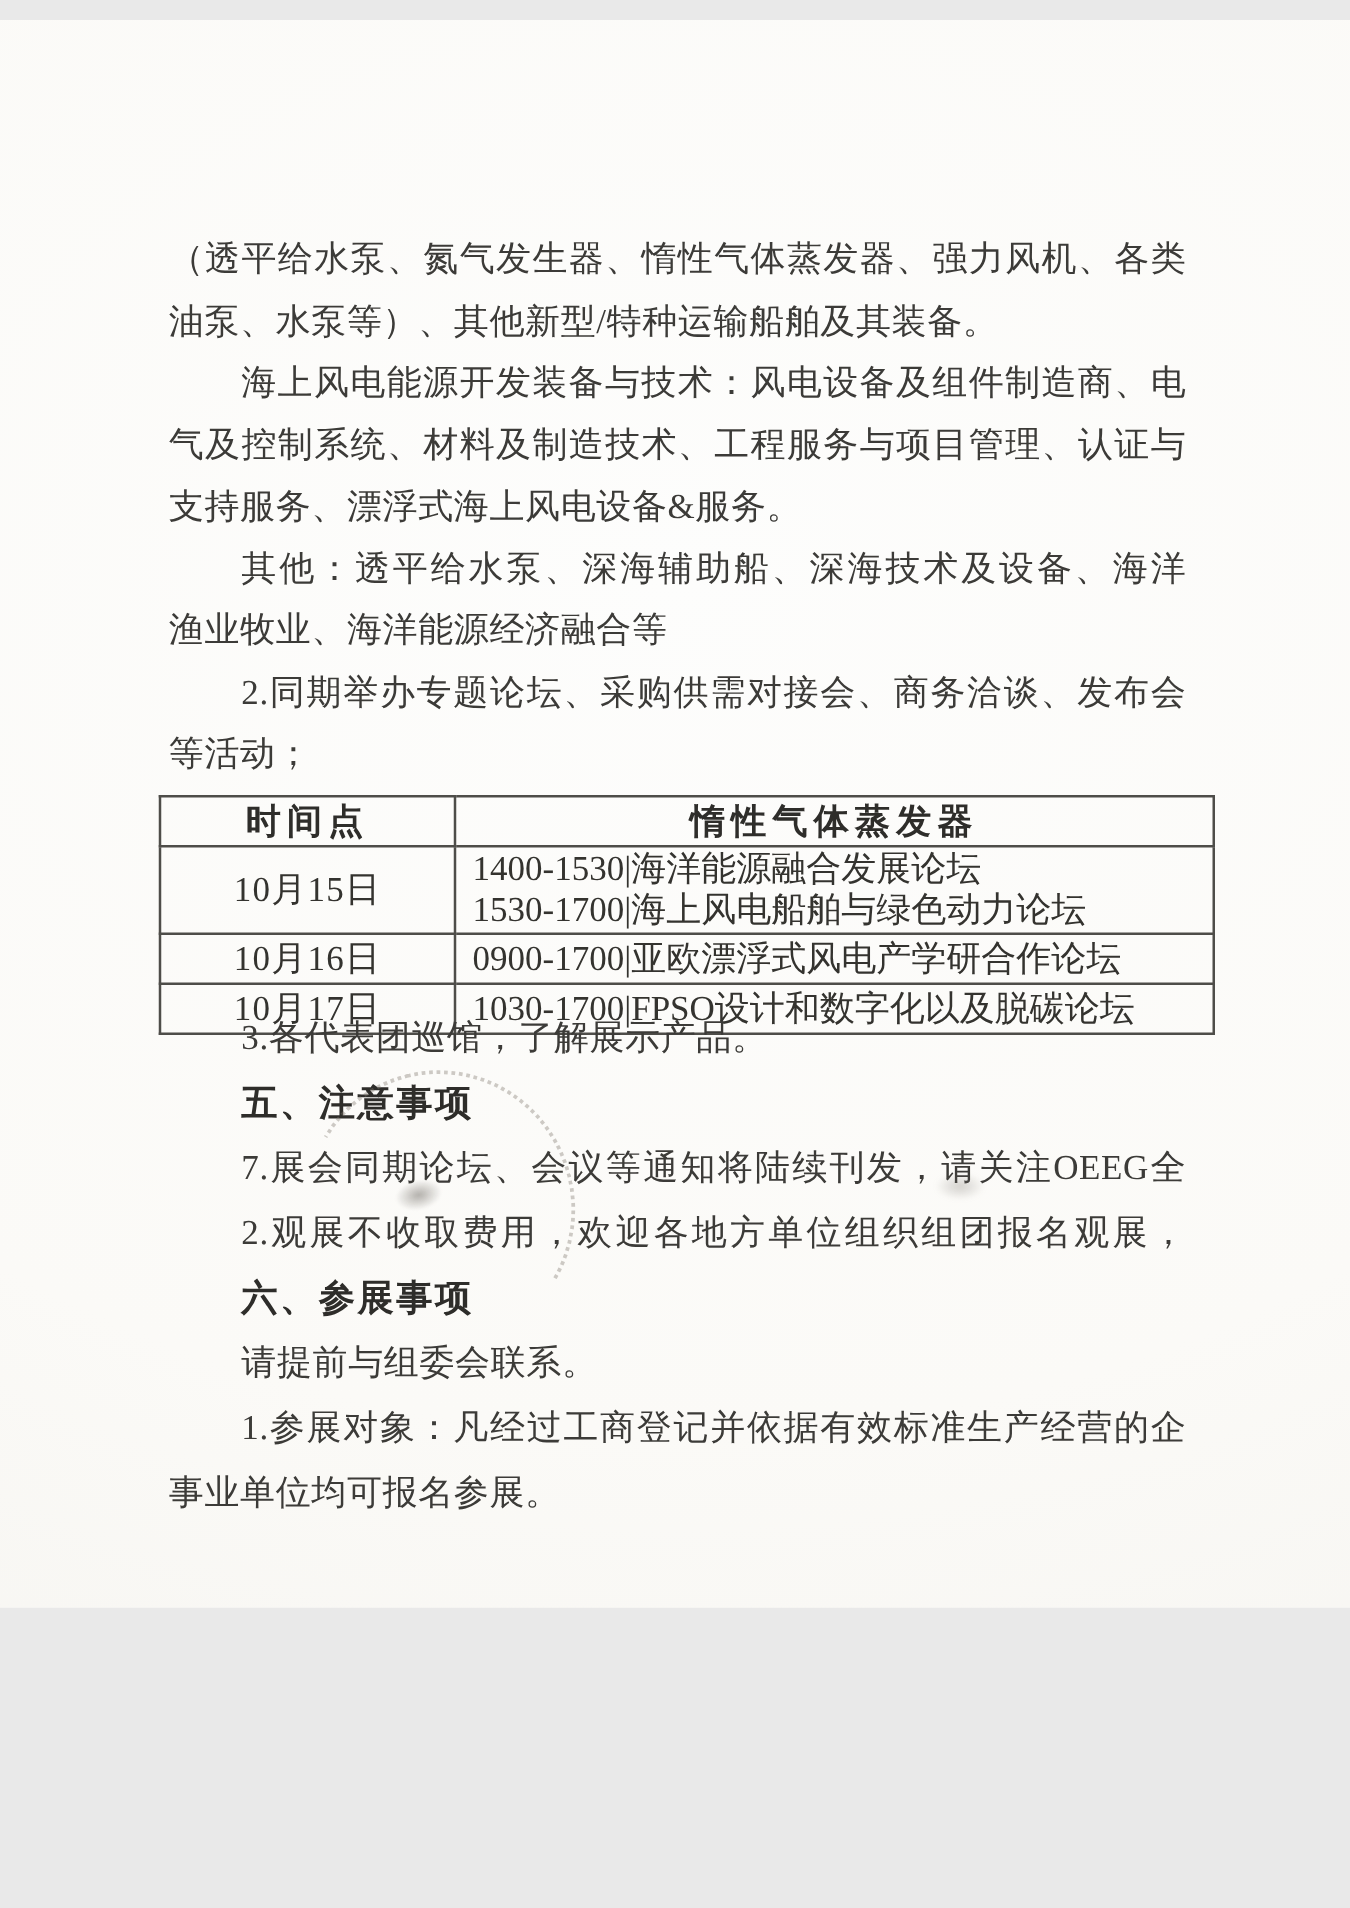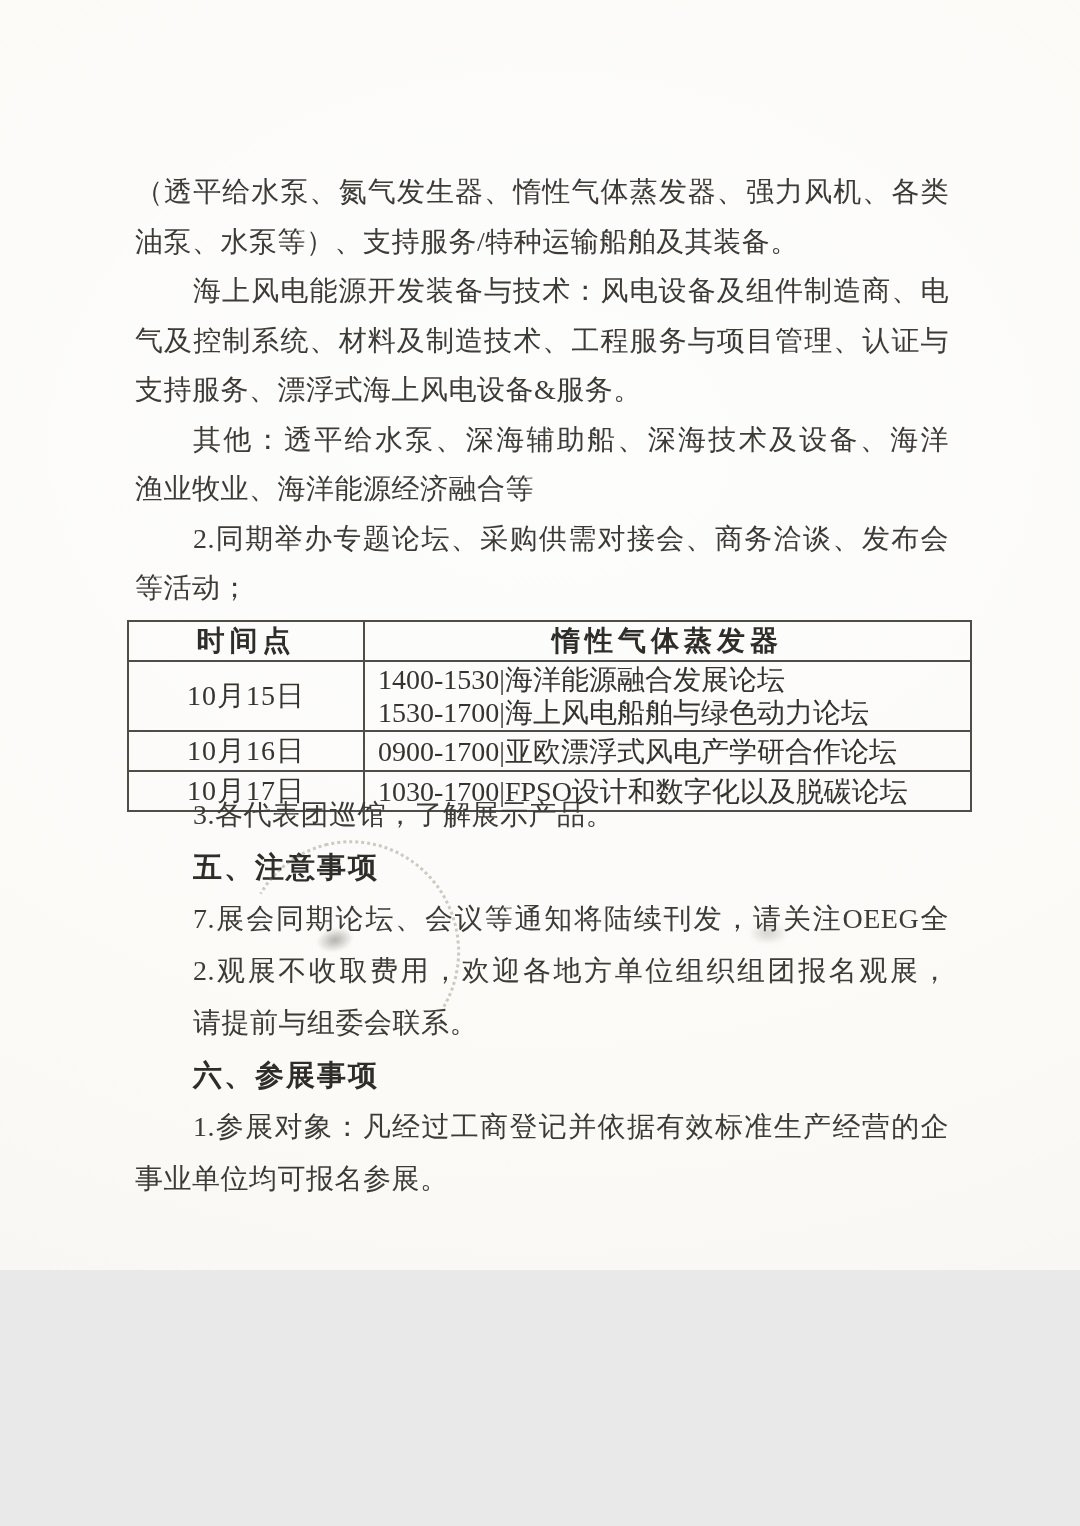--- a/index.html
+++ b/index.html
@@ -1,19 +1,19 @@
 <!DOCTYPE html>
 <html><head>
 <meta charset="utf-8">
 <style>
   html,body{ margin:0; padding:0; background:#e9e9e9; }
   .page{
     position:relative;
     width:1080px; height:1270px;
-    margin:0 auto;
+    margin:16px auto;
     background:#fbfaf7;
     background-image:radial-gradient(ellipse 140% 90% at 50% 35%, #fdfdfc 0%, #fbfaf7 60%, #f5f4f0 100%);
     overflow:hidden;
     font-family:"Liberation Serif","DejaVu Serif",serif;
     color:#3c3b38;
   }
   .flow{ position:absolute; left:135px; width:814px; }
   #flow-top{ top:167px; }
   #flow-bottom{ top:789px; }
   .line{
@@ -90,21 +90,21 @@
     background:#d6d3cc; transform:rotate(28deg);
   }
 </style>
 </head>
 <body>
 
 <div class="page">
 
   <div class="flow" id="flow-top">
       <div class="line fill">（透平给水泵、氮气发生器、惰性气体蒸发器、强力风机、各类</div>
-      <div class="line">油泵、水泵等）、支持服务/特种运输船舶及其装备。</div>
+      <div class="line">油泵、水泵等）、其他新型/特种运输船舶及其装备。</div>
       <div class="line indent fill">海上风电能源开发装备与技术：风电设备及组件制造商、电</div>
       <div class="line fill">气及控制系统、材料及制造技术、工程服务与项目管理、认证与</div>
       <div class="line">支持服务、漂浮式海上风电设备&amp;服务。</div>
       <div class="line indent fill">其他：透平给水泵、深海辅助船、深海技术及设备、海洋</div>
       <div class="line">渔业牧业、海洋能源经济融合等</div>
       <div class="line indent fill">2.同期举办专题论坛、采购供需对接会、商务洽谈、发布会</div>
       <div class="line">等活动；</div>
     </div>
 
   <table class="schedule-table">
@@ -139,22 +139,22 @@
           </td>
         </tr>
       </tbody>
   </table>
 
   <div class="flow" id="flow-bottom">
       <div class="line indent">3.各代表团巡馆，了解展示产品。</div>
       <div class="line indent heading">五、注意事项</div>
       <div class="line indent fill">7.展会同期论坛、会议等通知将陆续刊发，请关注OEEG全</div>
       <div class="line indent fill">2.观展不收取费用，欢迎各地方单位组织组团报名观展，</div>
+      <div class="line indent heading">六、参展事项</div>
       <div class="line indent">请提前与组委会联系。</div>
-      <div class="line indent heading">六、参展事项</div>
       <div class="line indent fill">1.参展对象：凡经过工商登记并依据有效标准生产经营的企</div>
       <div class="line">事业单位均可报名参展。</div>
     </div>
 
   <div class="stain-ellipse"></div>
   <div class="stain-blob-1"></div>
   <div class="stain-blob-2"></div>
   <div class="stain-slash"></div>
 
   <div class="page-number">- 3 -</div>

